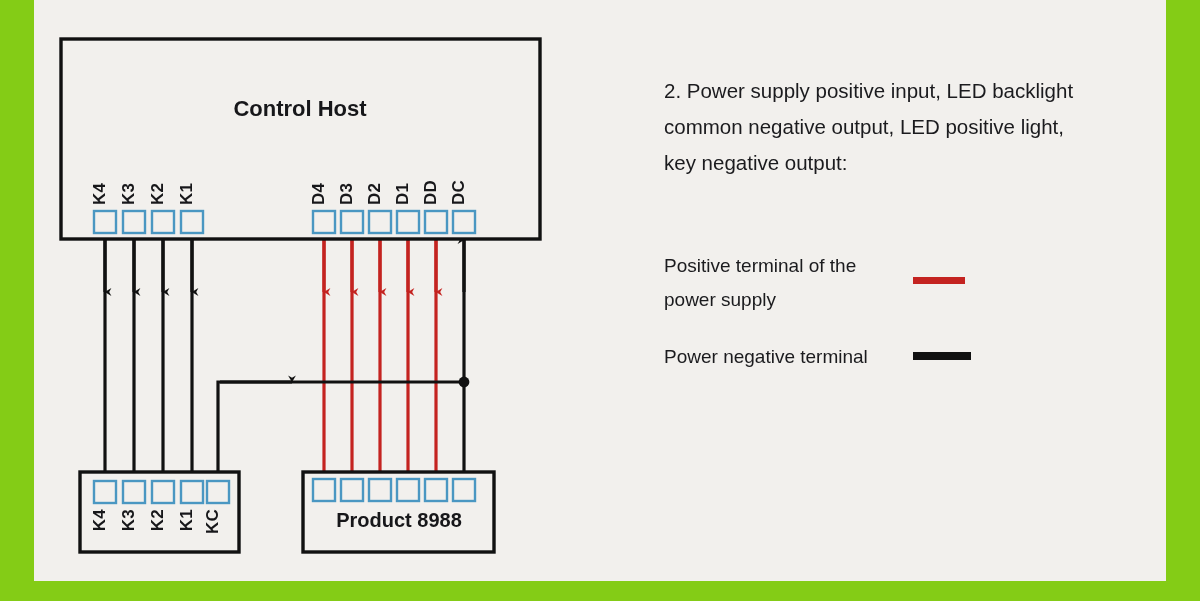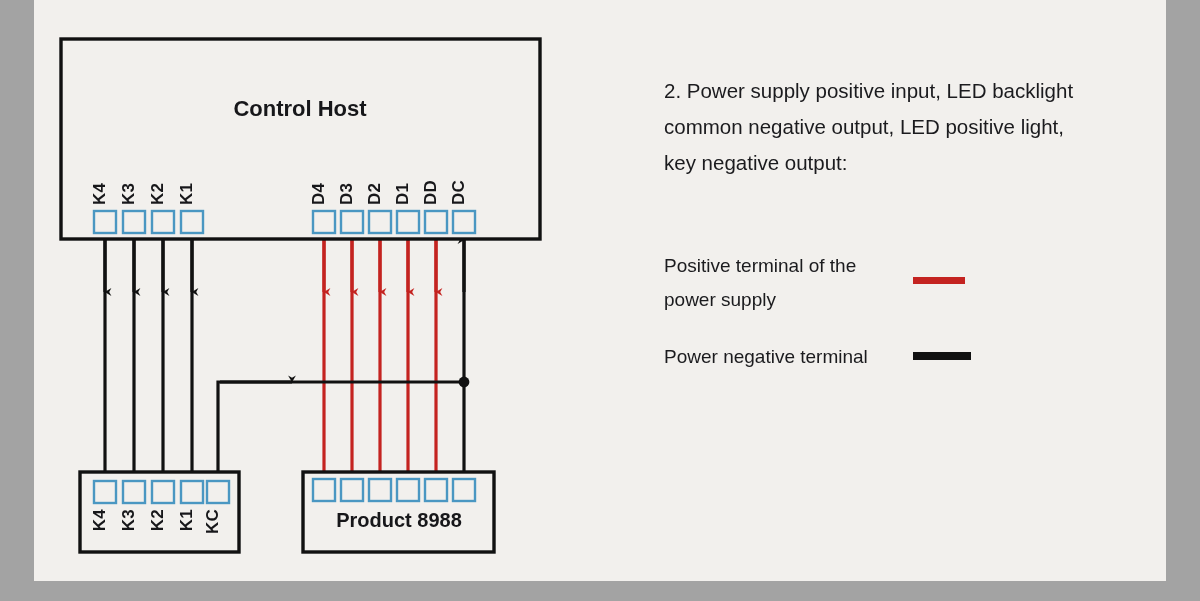--- a/index.html
+++ b/index.html
@@ -11,21 +11,21 @@
   body {
     width: 1200px;
     height: 601px;
     font-family: "Liberation Sans", sans-serif;
     overflow: hidden;
   }
   #canvas {
     position: relative;
     width: 1200px;
     height: 601px;
-    background: #a3a3a3;
+    background: #84cc16;
   }
   #page-bg {
     position: absolute;
     left: 34px;
     top: 0px;
     width: 1132px;
     height: 581px;
     background: #f2f0ed;
   }
   svg#diagram {

